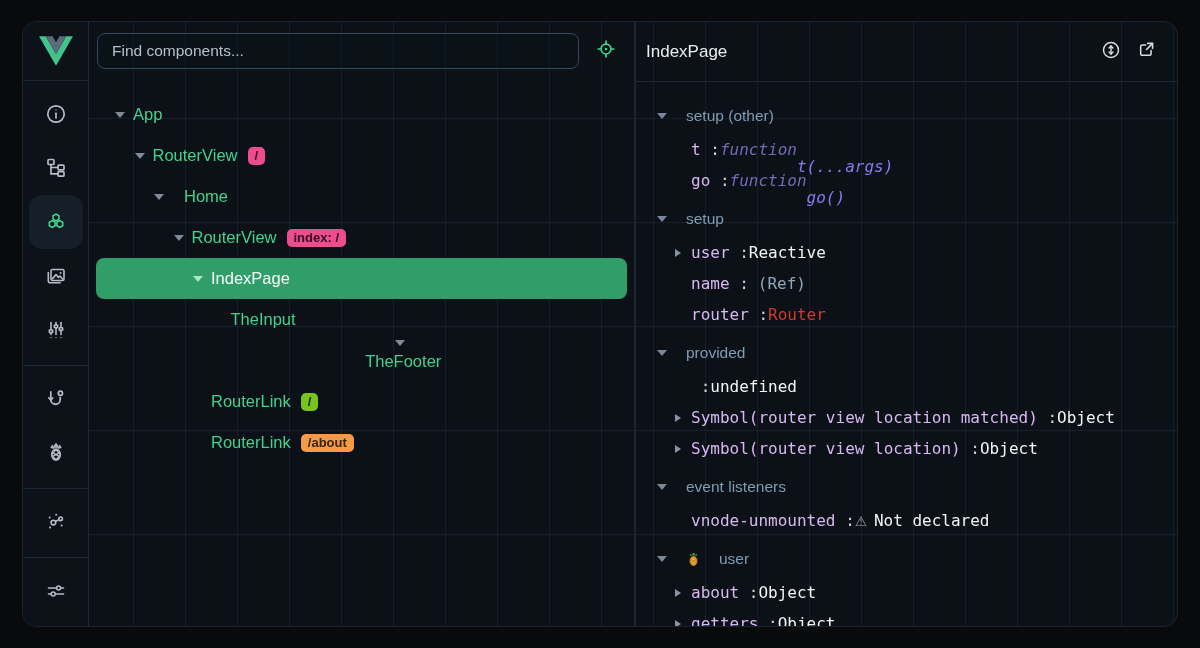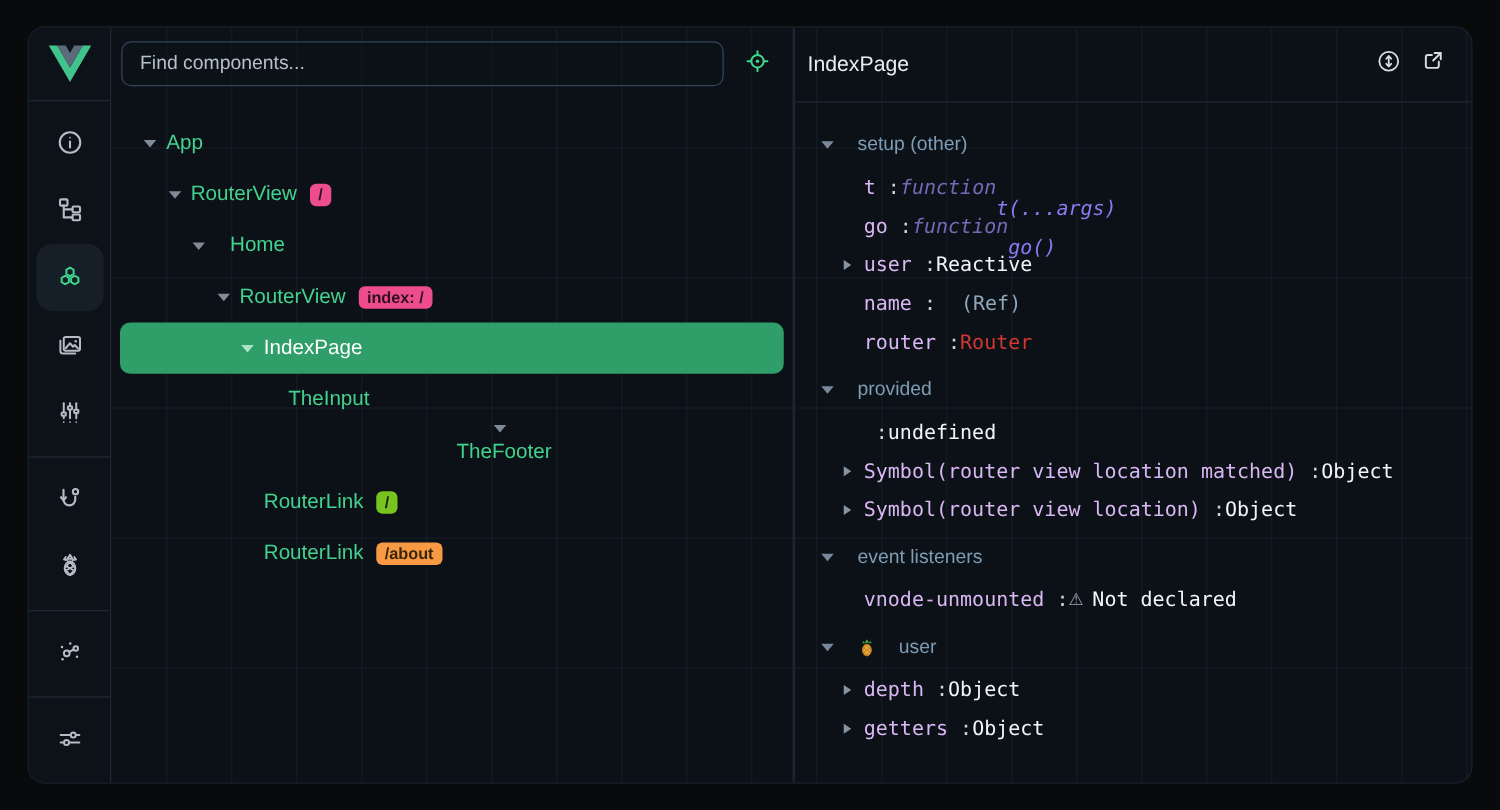--- a/index.html
+++ b/index.html
@@ -81,21 +81,21 @@
   .sec-emoji{margin-right:7px;display:flex;}
   .insp-row{
     height:31px;display:flex;align-items:center;padding-left:39px;white-space:nowrap;
     font-family:"DejaVu Sans Mono",monospace;font-size:16px;cursor:default;
   }
   .insp-tri{width:16px;flex:0 0 16px;display:flex;justify-content:flex-start;}
   .key{color:#d9b7f3;}
   .colon{color:#ccd4db;}
   .val.plain{color:#f2f5f7;}
   .val.muted{color:#8fa7bb;}
-  .val.gap{margin-left:20px;}
+  .val.gap{margin-left:9px;}
   .val.red{color:#d23732;}
   .val.fnkw{color:#7569b5;font-style:italic;}
   .val.fnsig{color:#8a7af2;font-style:italic;margin-top:33px;}
   .warn-ico{color:#9aa6b2;font-size:13.5px;margin-right:7px;font-family:"DejaVu Sans",sans-serif;}
 </style>
 </head>
 <body>
 
 <div class="devtools">
 
@@ -323,20 +323,24 @@
           <span class="val fnkw">function </span>
           <span class="val fnsig">t(...args)</span>
         </div>
         <div class="insp-row">
           <span class="insp-tri"></span>
           <span class="key">go</span>
           <span class="colon">&nbsp;: </span>
           <span class="val fnkw">function </span>
           <span class="val fnsig">go()</span>
         </div>
+        <div class="sec-header">
+          <span class="tri-down" style="margin-right: 8px;"></span>
+          <span>setup</span>
+        </div>
         <div class="insp-row">
           <span class="insp-tri">
             <span class="tri-right"></span>
           </span>
           <span class="key">user</span>
           <span class="colon">&nbsp;: </span>
           <span class="val plain">Reactive</span>
         </div>
         <div class="insp-row">
           <span class="insp-tri"></span>
@@ -396,21 +400,21 @@
               <ellipse cx="8" cy="9.6" rx="3.8" ry="5" fill="#eda83b" stroke="#b57b23" stroke-width="0.8"></ellipse>
               <path d="M4.8 7.6 L11.2 11.6 M11.2 7.6 L4.8 11.6 M8 4.8 L4.6 9.6 M8 4.8 L11.4 9.6 M8 14.4 L4.9 10.4 M8 14.4 L11.1 10.4" stroke="#b57b23" stroke-width="0.7" fill="none"></path>
             </svg>
           </span>
           <span>user</span>
         </div>
         <div class="insp-row">
           <span class="insp-tri">
             <span class="tri-right"></span>
           </span>
-          <span class="key">depth</span>
+          <span class="key">about</span>
           <span class="colon">&nbsp;: </span>
           <span class="val plain">Object</span>
         </div>
         <div class="insp-row">
           <span class="insp-tri">
             <span class="tri-right"></span>
           </span>
           <span class="key">getters</span>
           <span class="colon">&nbsp;: </span>
           <span class="val plain">Object</span>

